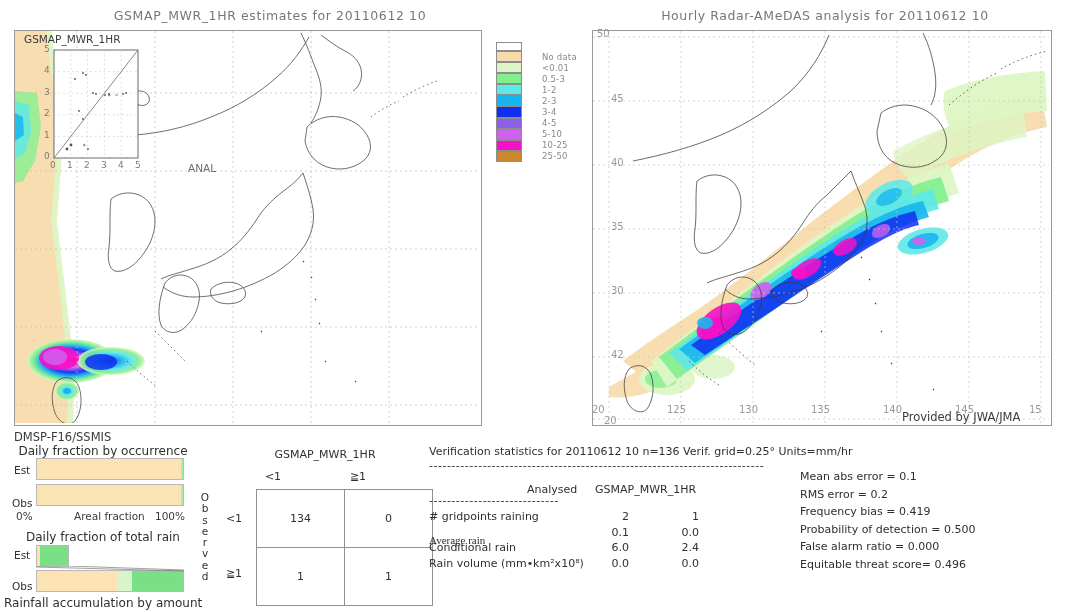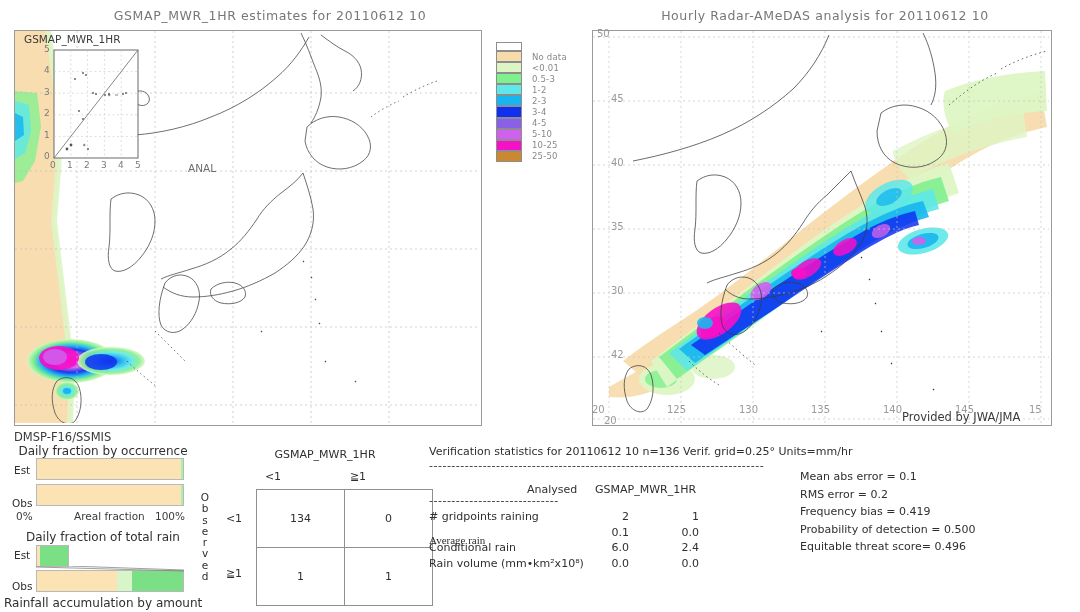--- a/index.html
+++ b/index.html
@@ -19,21 +19,21 @@
   
   .map-frame{
     border:1px solid #9a9a9a;background:#ffffff;
     overflow:hidden;
   }
   .map-svg{display:block;}
 
   
   .cbar-row{display:flex;align-items:center;height:11.1px;}
   .cbar-swatch{width:26px;height:11.1px;border:1px solid #8d8d8d;box-sizing:border-box;}
-  .cbar-label{font-size:8.5px;color:#888;margin-left:10px;white-space:nowrap;letter-spacing:.2px;}
+  .cbar-label{font-size:8.5px;color:#888;margin-left:20px;white-space:nowrap;letter-spacing:.2px;}
   .cbar-top{width:26px;height:9px;border:1px solid #8d8d8d;box-sizing:border-box;background:#fff;}
 
   
   .lbl{font-size:10.5px;color:#3a3a3a;white-space:nowrap;}
   .lbl-gray{font-size:10px;color:#8a8a8a;white-space:nowrap;}
   .inset-tick{font-size:9px;color:#7a7a7a;}
   .axis-tick{font-size:10px;color:#9a9a9a;white-space:nowrap;}
 
   
   .bl-title{font-size:12px;color:#2f2f2f;text-align:center;white-space:nowrap;}
@@ -498,14 +498,15 @@
       <div class="stat-line" style="position: absolute; left: 0px; top: 0px;">Rain volume (mm•km²x10⁸)</div>
       <div class="stat-num" style="position: absolute; left: 140px; top: 0px; width: 60px;">0.0</div>
       <div class="stat-num" style="position: absolute; left: 210px; top: 0px; width: 60px;">0.0</div>
     </div>
   </div>
 <div class="abs" style="left:800px;top:470px;" id="verif-scores">
     <div class="stat-line" style="height: 17.5px;">Mean abs error = 0.1</div>
     <div class="stat-line" style="height: 17.5px;">RMS error = 0.2</div>
     <div class="stat-line" style="height: 17.5px;">Frequency bias = 0.419</div>
     <div class="stat-line" style="height: 17.5px;">Probability of detection = 0.500</div>
+    <div class="stat-line" style="height: 17.5px;">False alarm ratio = 0.000</div>
     <div class="stat-line" style="height: 17.5px;">Equitable threat score= 0.496</div>
   </div>
 
 </body></html>

